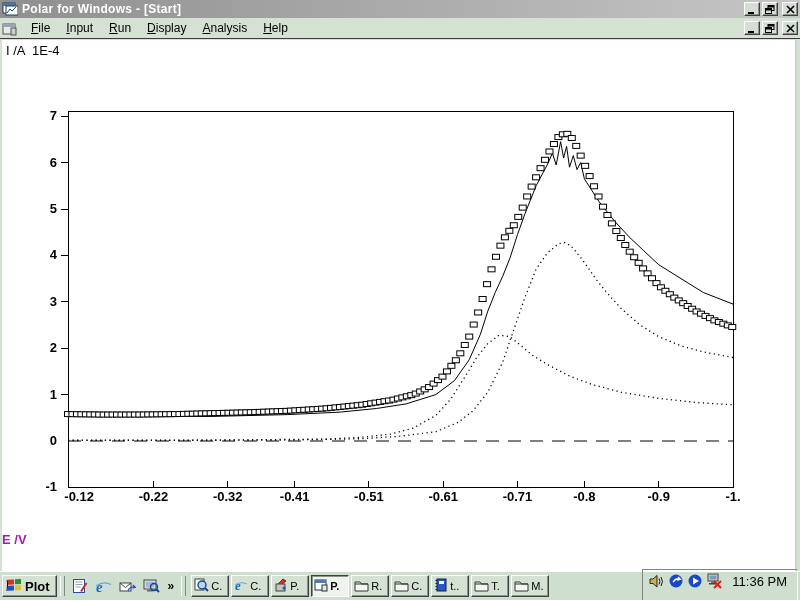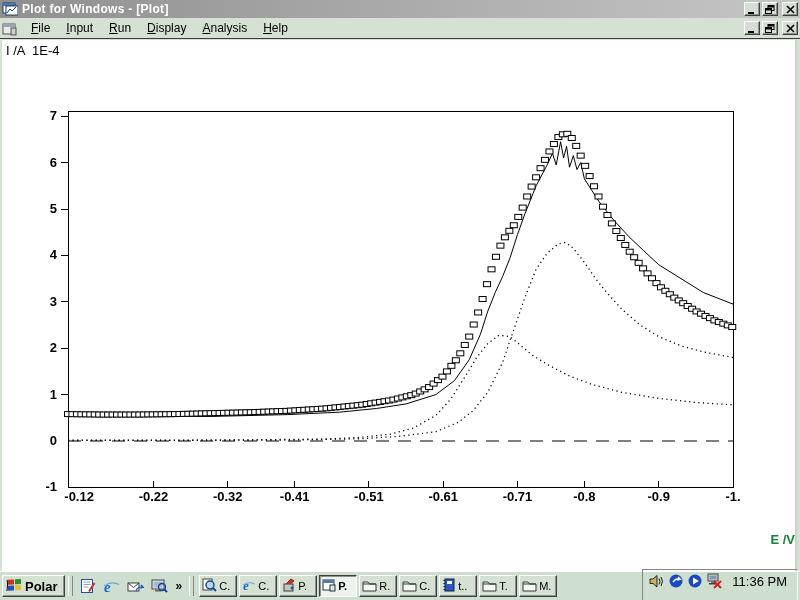--- a/index.html
+++ b/index.html
@@ -26,22 +26,22 @@
   .mdi-icon{width:15px;height:13px;display:inline-block;margin-right:6px;}
   .menu-items{display:flex;flex:1;}
   .menu-item{font-size:12px;color:#000;padding:2px 8px;cursor:default;}
   .menu-item u{text-decoration:underline;}
 
   
   .client{position:absolute;left:2px;top:40px;width:795px;height:531px;
     background:#ffffff;border-right:2px solid #c8d4c8;box-sizing:border-box;}
   .ylab{position:absolute;left:4px;top:3px;font-size:13px;font-weight:normal;color:#000;
     white-space:pre;}
-  .xlab{position:absolute;left:0;right:0;top:492px;text-align:right;
-    font-size:13px;font-weight:bold;color:#15803d;}
+  .xlab{position:absolute;left:0;right:0;top:492px;text-align:left;
+    font-size:13px;font-weight:bold;color:#a21caf;}
   #chart{position:absolute;left:0;top:0;}
 
   
   .taskbar{position:absolute;left:0;top:571px;width:800px;height:29px;
     background:#cfdfcf;border-top:1px solid #ffffff;box-sizing:border-box;
     display:flex;align-items:center;padding:0 2px;}
   .start{height:22px;display:flex;align-items:center;gap:3px;padding:0 6px 0 3px;
     background:#d5e2d3;border:1px solid;border-color:#ffffff #404040 #404040 #ffffff;
     box-shadow:inset -1px -1px 0 #8a948a;font-weight:bold;font-size:13px;
     font-family:"Liberation Sans",sans-serif;}
@@ -69,21 +69,21 @@
 
 <div class="titlebar">
   <span class="app-icon">
     <svg width="16" height="14" viewBox="0 0 16 14">
       <rect x="1" y="1" width="12" height="10" fill="#ffffff" stroke="#204060"></rect>
       <rect x="1" y="1" width="12" height="3" fill="#4878a8"></rect>
       <rect x="4" y="4" width="12" height="9" fill="#ffffff" stroke="#204060"></rect>
       <polyline points="5,11 8,7 10,9 14,5" fill="none" stroke="#204060"></polyline>
     </svg>
   </span>
-  <span class="title-text">Plot for Windows - [Plot]</span>
+  <span class="title-text">Polar for Windows - [Start]</span>
   <span class="win-btns">
     <button class="wbtn">
       <svg width="10" height="9">
           <rect x="1" y="7" width="6" height="2" fill="#000"></rect>
         </svg>
     </button>
     <button class="wbtn">
       <svg width="10" height="9">
         <rect x="3" y="0.5" width="6" height="5" fill="none" stroke="#000"></rect>
         <rect x="3" y="0.5" width="6" height="2" fill="#000"></rect>
@@ -353,21 +353,21 @@
       <svg width="16" height="15" viewBox="0 0 16 15">
         <g transform="skewY(-4)">
           <rect x="2" y="3" width="6" height="5" fill="#d83020"></rect>
           <rect x="9" y="3" width="6" height="5" fill="#289028"></rect>
           <rect x="2" y="9" width="6" height="5" fill="#2050c8"></rect>
           <rect x="9" y="9" width="6" height="5" fill="#e8c020"></rect>
           <path d="M1,3 q1,2 0,11" stroke="#000" fill="none"></path>
         </g>
       </svg>
     </span>
-    <span>Polar</span>
+    <span>Plot</span>
   </button>
   <div class="grip"></div>
   <div class="quicklaunch" id="quickLaunch">
       <span class="ql">
         <svg width="16" height="16" viewBox="0 0 16 16">
           <rect x="1.5" y="1.5" width="11" height="13" fill="#fff" stroke="#3048a0"></rect>
           <line x1="3.5" y1="4" x2="10.5" y2="4" stroke="#90a0c0"></line>
           <line x1="3.5" y1="6.5" x2="10.5" y2="6.5" stroke="#90a0c0"></line>
           <line x1="3.5" y1="9" x2="8.5" y2="9" stroke="#90a0c0"></line>
           <line x1="14.5" y1="5" x2="9" y2="13.5" stroke="#c03028" stroke-width="2"></line>

